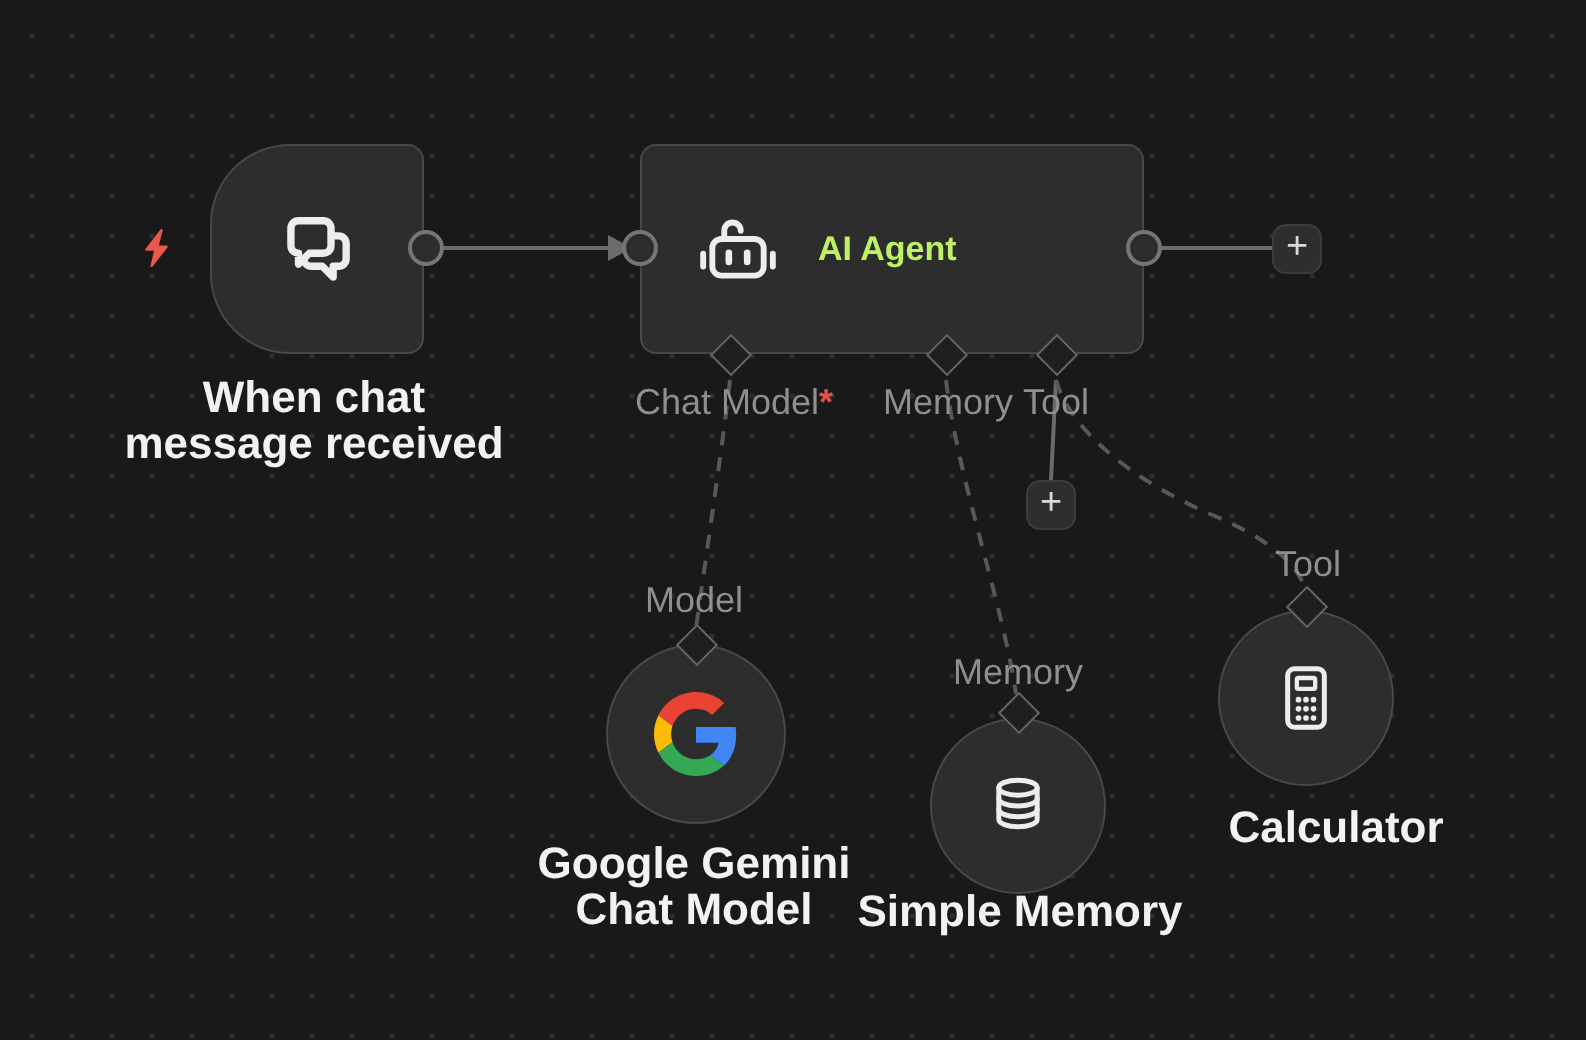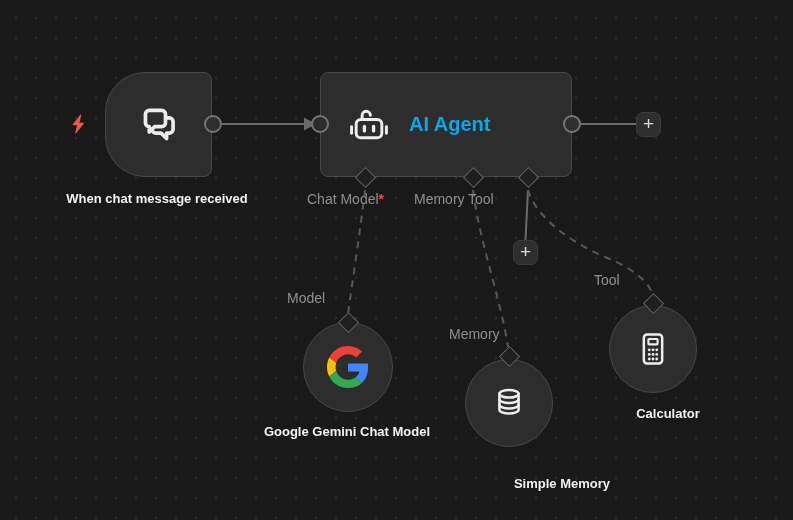--- a/index.html
+++ b/index.html
@@ -95,42 +95,43 @@
     font-weight: 400;
     line-height: 22px;
     text-align: center;
     z-index: 3;
     cursor: pointer;
   }
 
   .node-title {
     position: absolute;
     color: #f2f2f2;
-    font-size: 13px;
+    font-size: 22px;
     font-weight: 700;
     text-align: center;
     line-height: 23px;
     z-index: 2;
   }
   .title-trigger    { left: 52px;  top: 187px; width: 210px; }
   .title-gemini     { left: 247px; top: 420px; width: 200px; text-align: center; }
-  .title-memory     { left: 410px; top: 472px; width: 200px; text-align: right; }
+  .title-memory     { left: 410px; top: 444px; width: 200px; }
   .title-calculator { left: 568px; top: 402px; width: 200px; }
 
   .agent-title {
-    color: #0ea5e9;
-    font-size: 20px;
+    color: #bef264;
+    font-size: 17px;
     font-weight: 700;
   }
 
   .port-label {
     position: absolute;
     color: #8f8f8f;
-    font-size: 14px;
+    font-size: 18px;
     font-weight: 400;
+    text-align: center;
     width: 120px;
     z-index: 2;
   }
   .pl-chat-model { left: 307px; top: 191px; }
   .pl-memory     { left: 414px; top: 191px; }
   .pl-tool       { left: 468px; top: 191px; }
   .pl-model      { left: 287px; top: 290px; }
   .pl-memory-sub { left: 449px; top: 326px; }
   .pl-tool-sub   { left: 594px; top: 272px; }
   .asterisk { color: #e5504a; font-weight: 700; }

